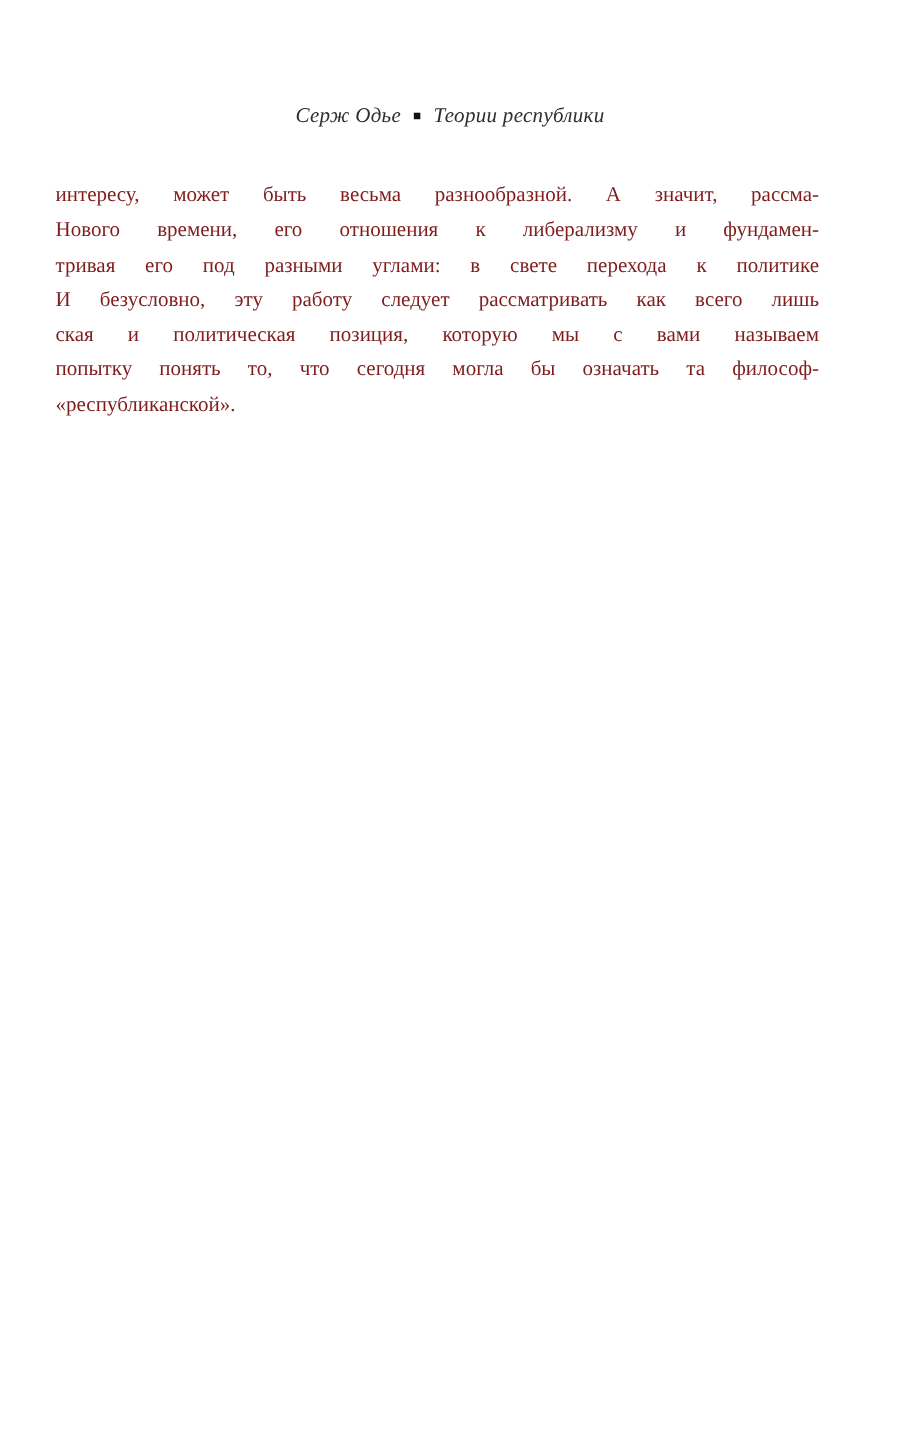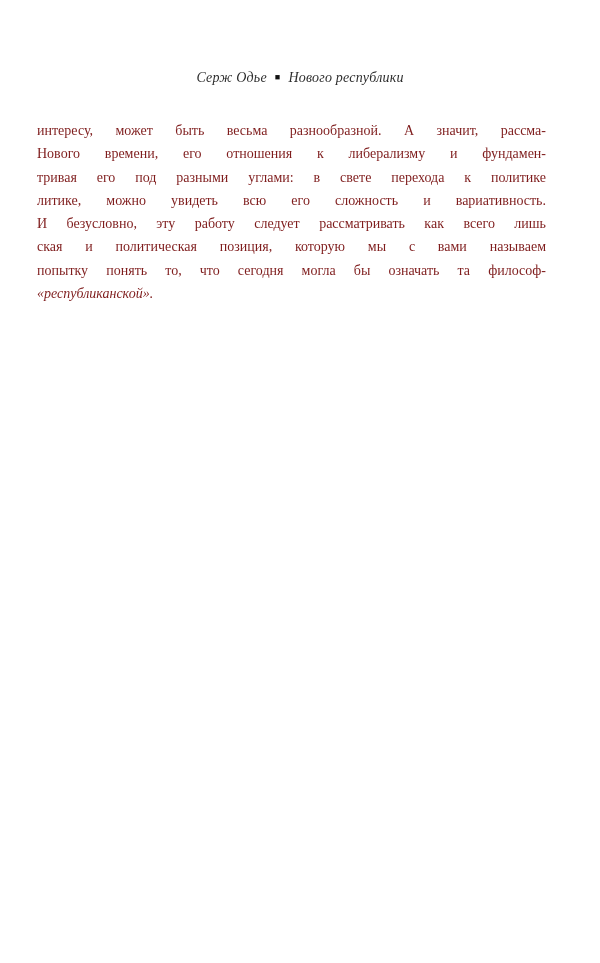--- a/index.html
+++ b/index.html
@@ -52,38 +52,36 @@
     color: #7f1d1d;
   }
   .body-text .line {
     text-align: justify;
     text-align-last: justify;
     white-space: normal;
     height: 23.3px;
   }
   .body-text .line.last {
     text-align-last: left;
-    font-style: italic;
   }
 </style>
 </head>
 <body>
 
 <div class="page">
 
   <div class="running-header">
     <span>Серж Одье</span>
     <span class="sep">■</span>
-    <span>Нового республики</span>
+    <span>Теории республики</span>
   </div>
 
   <div class="body-text">
     <div class="line">интересу, может быть весьма разнообразной. А значит, рассма-</div>
     <div class="line">Нового времени, его отношения к либерализму и фундамен-</div>
     <div class="line">тривая его под разными углами: в свете перехода к политике</div>
-    <div class="line">литике, можно увидеть всю его сложность и вариативность.</div>
     <div class="line">И безусловно, эту работу следует рассматривать как всего лишь</div>
     <div class="line">ская и политическая позиция, которую мы с вами называем</div>
     <div class="line">попытку понять то, что сегодня могла бы означать та философ-</div>
     <div class="line last">«республиканской».</div>
   </div>
 
 </div>
 
 </body></html>

